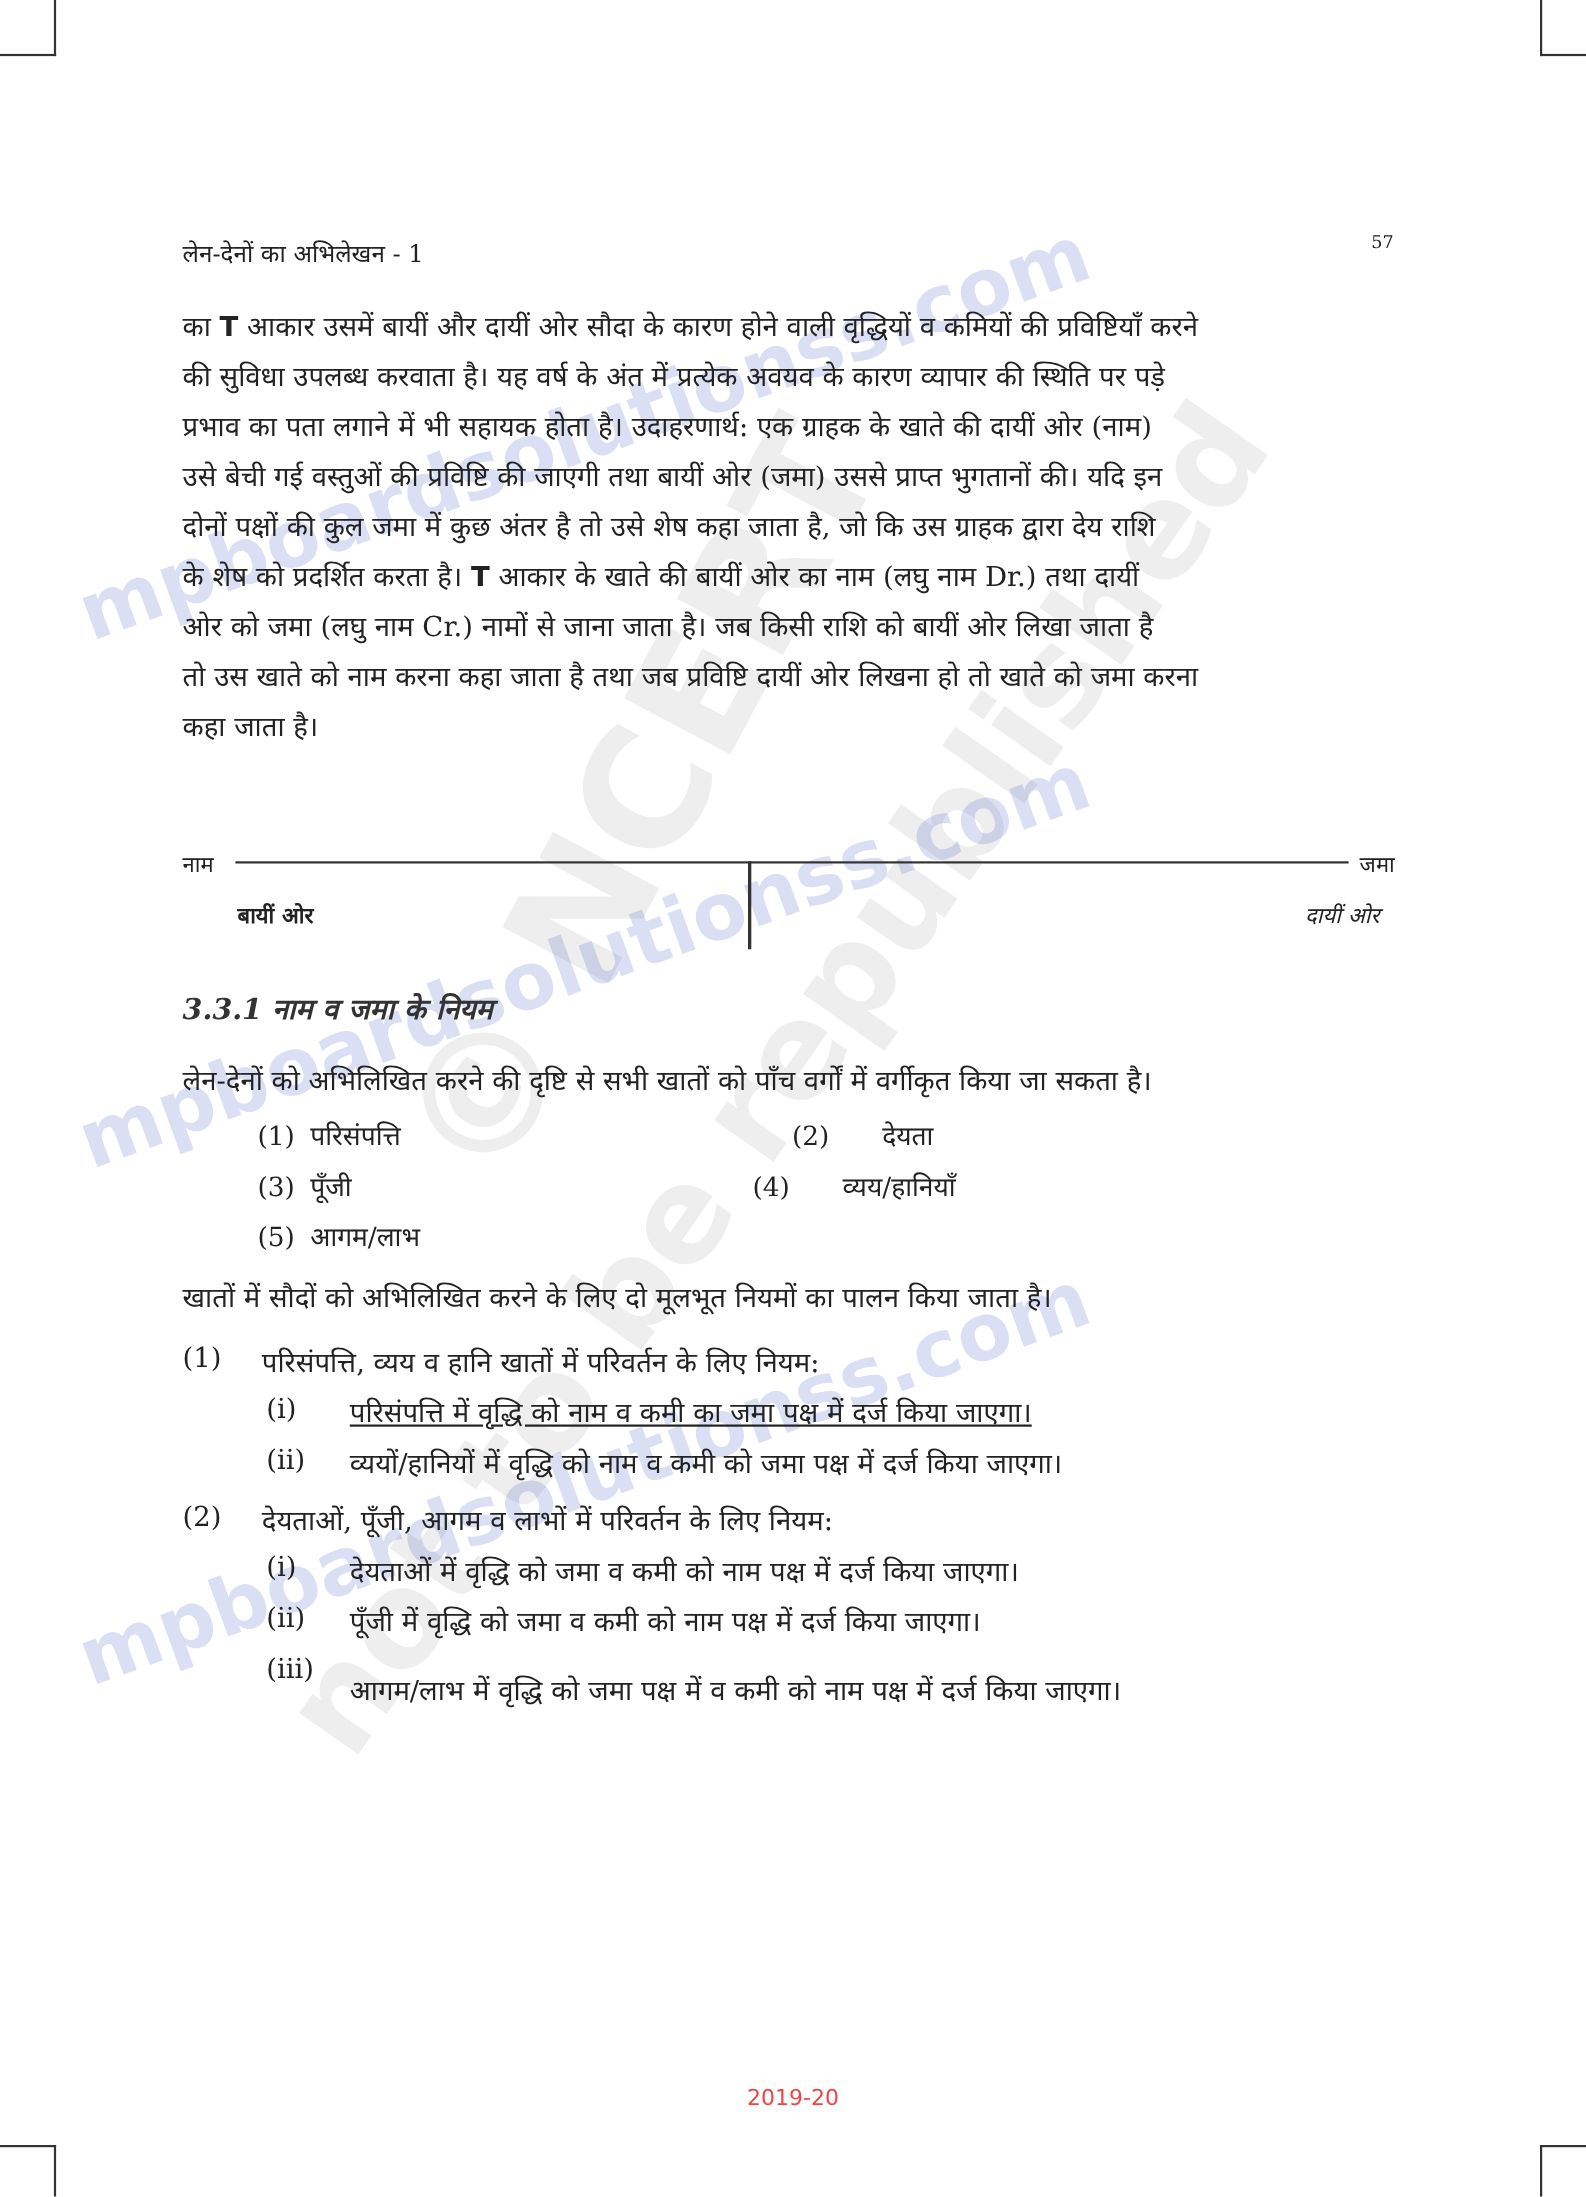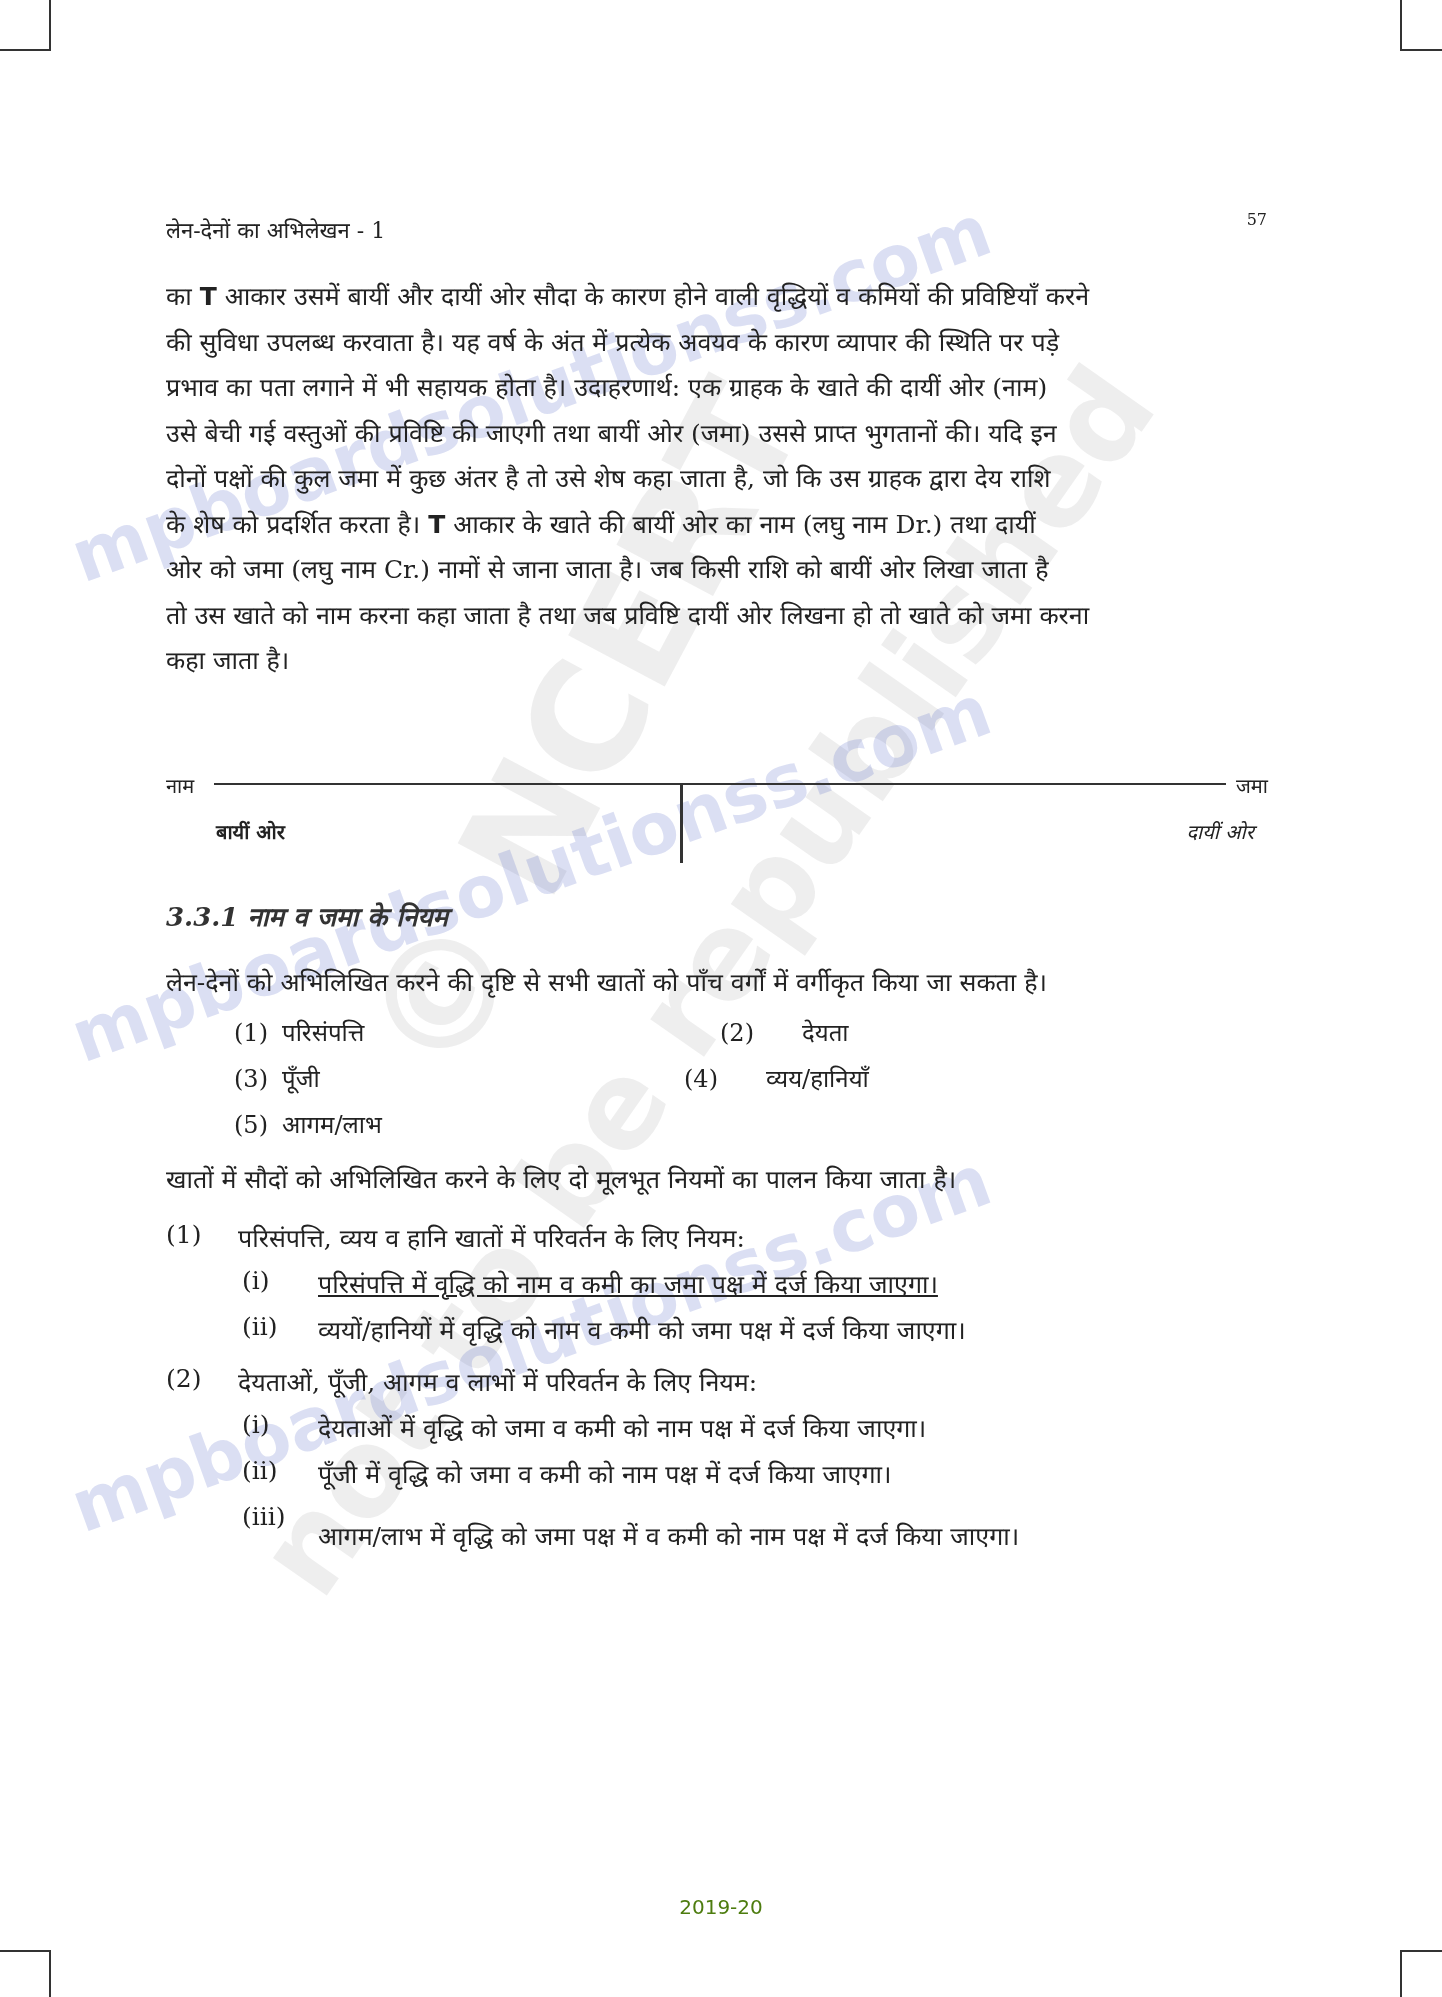--- a/index.html
+++ b/index.html
@@ -26,21 +26,21 @@
   .taccount .right-side { position: absolute; top: 88px; right: 14px; font-style: italic; }
   .section-title { position: absolute; top: 898px; left: 166px; font-size: 26px; font-style: italic; font-weight: bold; color: #333; }
   .classes { position: absolute; top: 1015px; left: 234px; width: 800px; font-size: 24px; }
   .cls { position: absolute; white-space: nowrap; }
   .cls .num { display: inline-block; width: 48px; }
   .rules-block { position: absolute; left: 166px; width: 1102px; font-size: 25px; }
   .rule-item { position: absolute; white-space: nowrap; }
   .rule-item .num { position: absolute; left: 0; }
   .rule-item .txt { position: absolute; }
   .footer { position: absolute; top: 1895px; left: 0; right: 0; text-align: center;
-            font-family: "DejaVu Sans", "Liberation Sans", sans-serif; font-size: 20px; color: #4d7c0f; }
+            font-family: "DejaVu Sans", "Liberation Sans", sans-serif; font-size: 20px; color: #ef4444; }
 </style>
 </head>
 <body>
 
 <div class="crop" style="left:0;top:49px;width:51px;height:2px;"></div>
 <div class="crop" style="left:49px;top:0;width:2px;height:51px;"></div>
 <div class="crop" style="left:1400px;top:49px;width:42px;height:2px;"></div>
 <div class="crop" style="left:1400px;top:0;width:2px;height:51px;"></div>
 <div class="crop" style="left:0;top:1950px;width:51px;height:2px;"></div>
 <div class="crop" style="left:49px;top:1950px;width:2px;height:47px;"></div>

